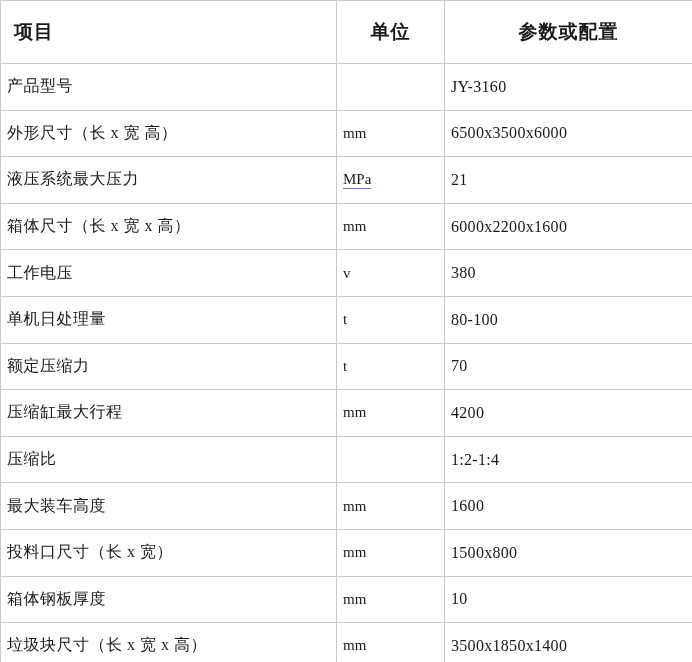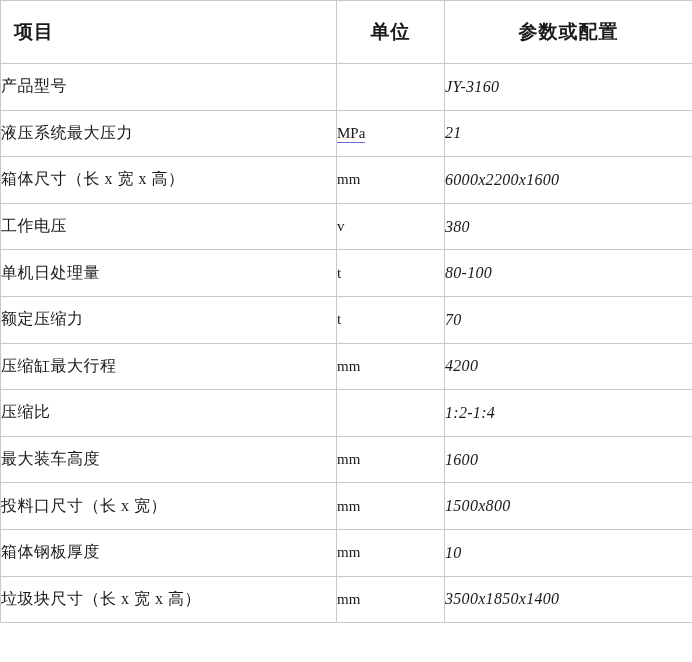--- a/index.html
+++ b/index.html
@@ -35,33 +35,33 @@
     letter-spacing: 1px;
   }
   .spec-table thead th.left-head {
     text-align: left;
     padding-left: 13px;
   }
   .spec-table tbody td {
     height: 45.6px;
     font-size: 16px;
     font-weight: normal;
+    padding-left: 6px;
   }
   .spec-table tbody td.item-cell {
     letter-spacing: 0.5px;
   }
   .spec-table tbody td.unit-cell {
     font-family: "Liberation Serif", serif;
     font-size: 15px;
   }
   .spec-table tbody td.value-cell {
     font-family: "Liberation Serif", serif;
     font-size: 16px;
     letter-spacing: 0.3px;
-    font-style: italic;
   }
   .underline-unit {
     border-bottom: 1px solid #6b6bd6;
     padding-bottom: 1px;
   }
 </style>
 </head>
 <body>
 
 <table class="spec-table">
@@ -75,20 +75,25 @@
       <th class="left-head">项目</th>
       <th>单位</th>
       <th>参数或配置</th>
     </tr>
   </thead>
   <tbody id="table-body">
       <tr>
         <td class="item-cell">产品型号</td>
         <td class="unit-cell"></td>
         <td class="value-cell">JY-3160</td>
+      </tr>
+      <tr>
+        <td class="item-cell">外形尺寸（长 x 宽  高）</td>
+        <td class="unit-cell">mm</td>
+        <td class="value-cell">6500x3500x6000</td>
       </tr>
       <tr>
         <td class="item-cell">液压系统最大压力</td>
         <td class="unit-cell"><span class="underline-unit">MPa</span></td>
         <td class="value-cell">21</td>
       </tr>
       <tr>
         <td class="item-cell">箱体尺寸（长 x 宽 x 高）</td>
         <td class="unit-cell">mm</td>
         <td class="value-cell">6000x2200x1600</td>

